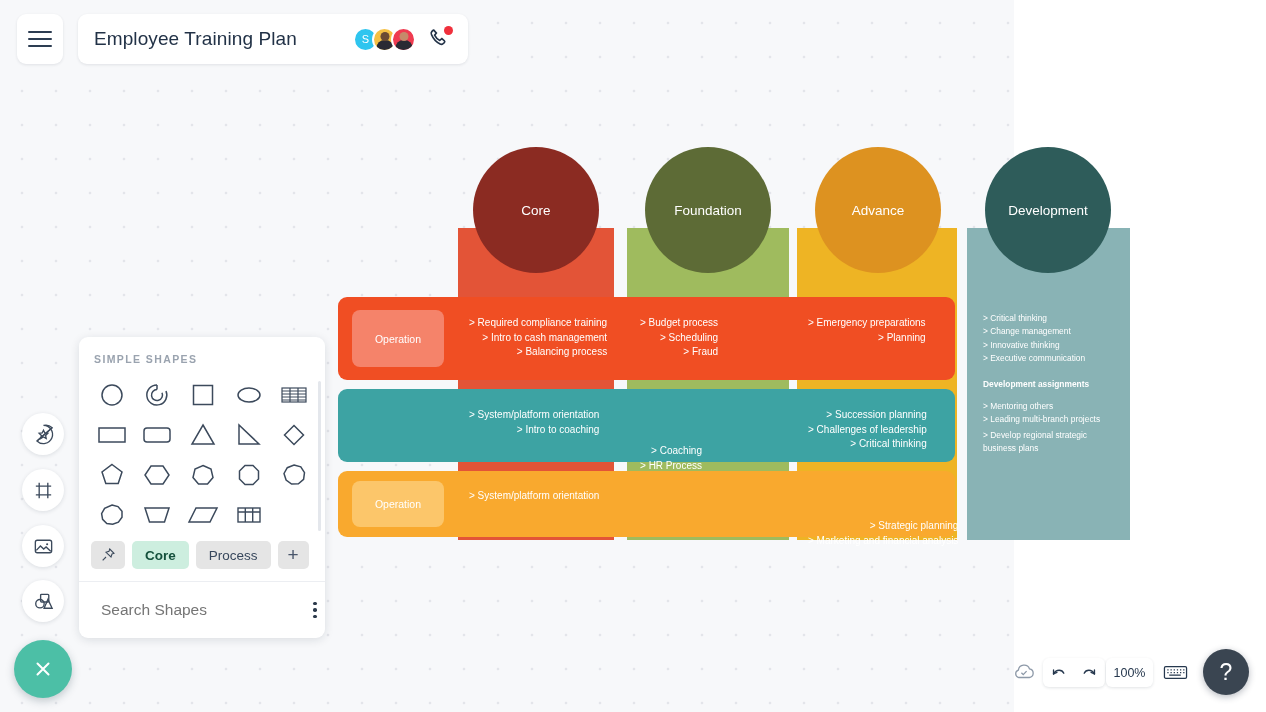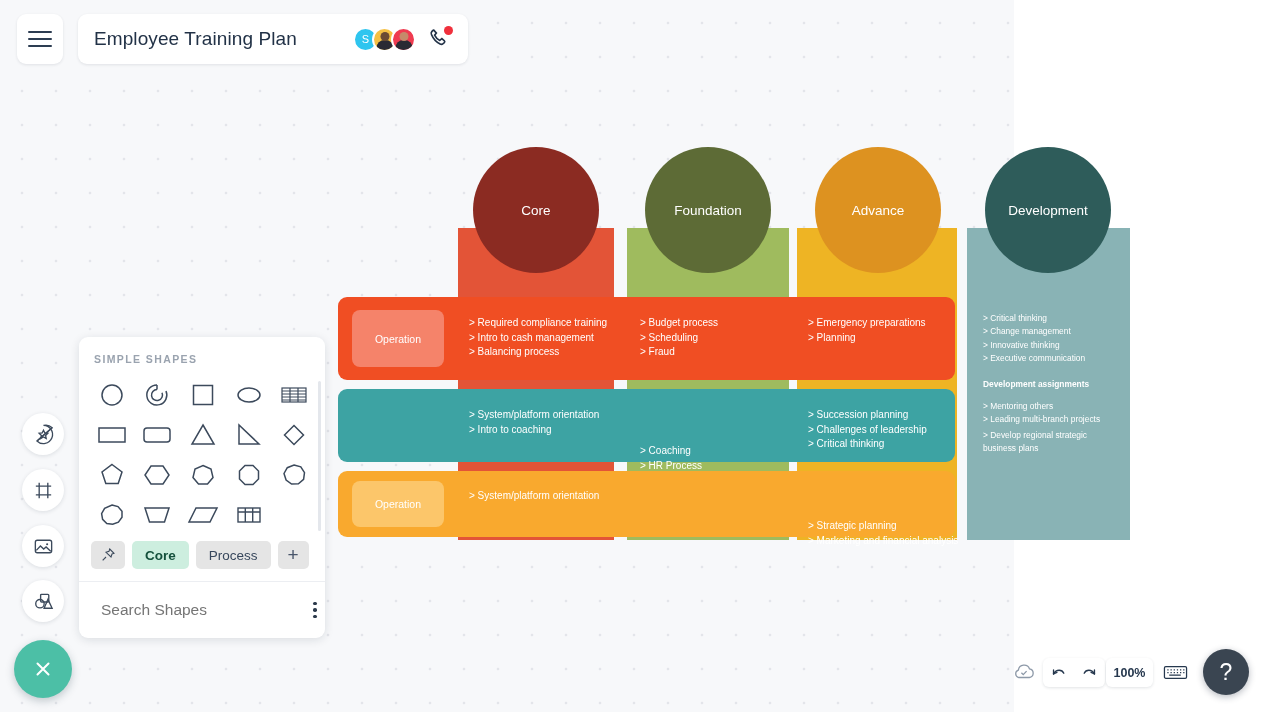--- a/index.html
+++ b/index.html
@@ -155,42 +155,42 @@
   }
   .row-band {
     position: absolute; border-radius: 9px; pointer-events: auto;
   }
   .row-label {
     position: absolute; left: 14px; border-radius: 8px;
     display: flex; align-items: center; justify-content: center;
     color: #ffffff; font-size: 10.5px;
   }
   .cell-list { position: absolute; color: #fff; font-size: 10px; line-height: 14.6px; }
-  .cell-list div { white-space: nowrap; }
+  .cell-list div { white-space: nowrap; text-align: right; }
   .dev-list {
     position: absolute; color: #fff; font-size: 8.4px; line-height: 13.4px;
     width: 130px;
   }
   .dev-list .hd { font-weight: 700; margin: 12px 0 9px; }
 
   
   .cloud-icon { position: absolute; left: 1012px; top: 662px; cursor: pointer; }
   .undo-card {
     position: absolute; left: 1043px; top: 658px;
     width: 62px; height: 29px; background: #fff; border-radius: 6px;
     box-shadow: 0 1px 3px rgba(20,30,50,.12);
     display: flex; align-items: center; justify-content: space-around;
   }
   .undo-card span { cursor: pointer; display: flex; }
   .zoom-card {
     position: absolute; left: 1106px; top: 658px;
     width: 47px; height: 29px; background: #fff; border-radius: 6px;
     box-shadow: 0 1px 3px rgba(20,30,50,.12);
     display: flex; align-items: center; justify-content: center;
-    font-size: 12.5px; color: #26384e; font-weight: 700; cursor: pointer;
+    font-size: 12.5px; color: #26384e; font-weight: 400; cursor: pointer;
   }
   .kbd-icon { position: absolute; left: 1163px; top: 663px; cursor: pointer; }
   .help-fab {
     position: absolute; left: 1203px; top: 649px;
     width: 46px; height: 46px; border-radius: 50%;
     background: #3a4551; box-shadow: 0 2px 7px rgba(20,30,50,.3);
     display: flex; align-items: center; justify-content: center;
     color: #fff; font-size: 23px; cursor: pointer;
   }
 </style>

